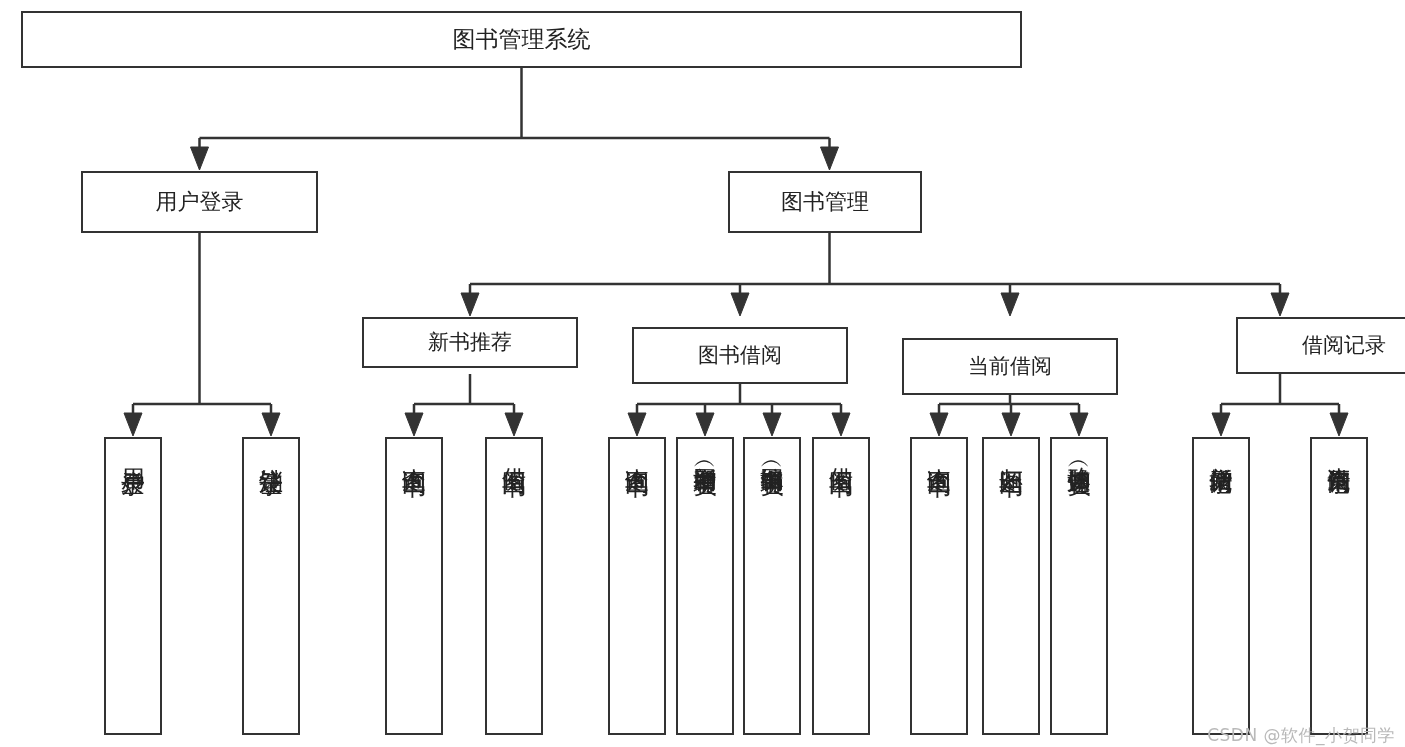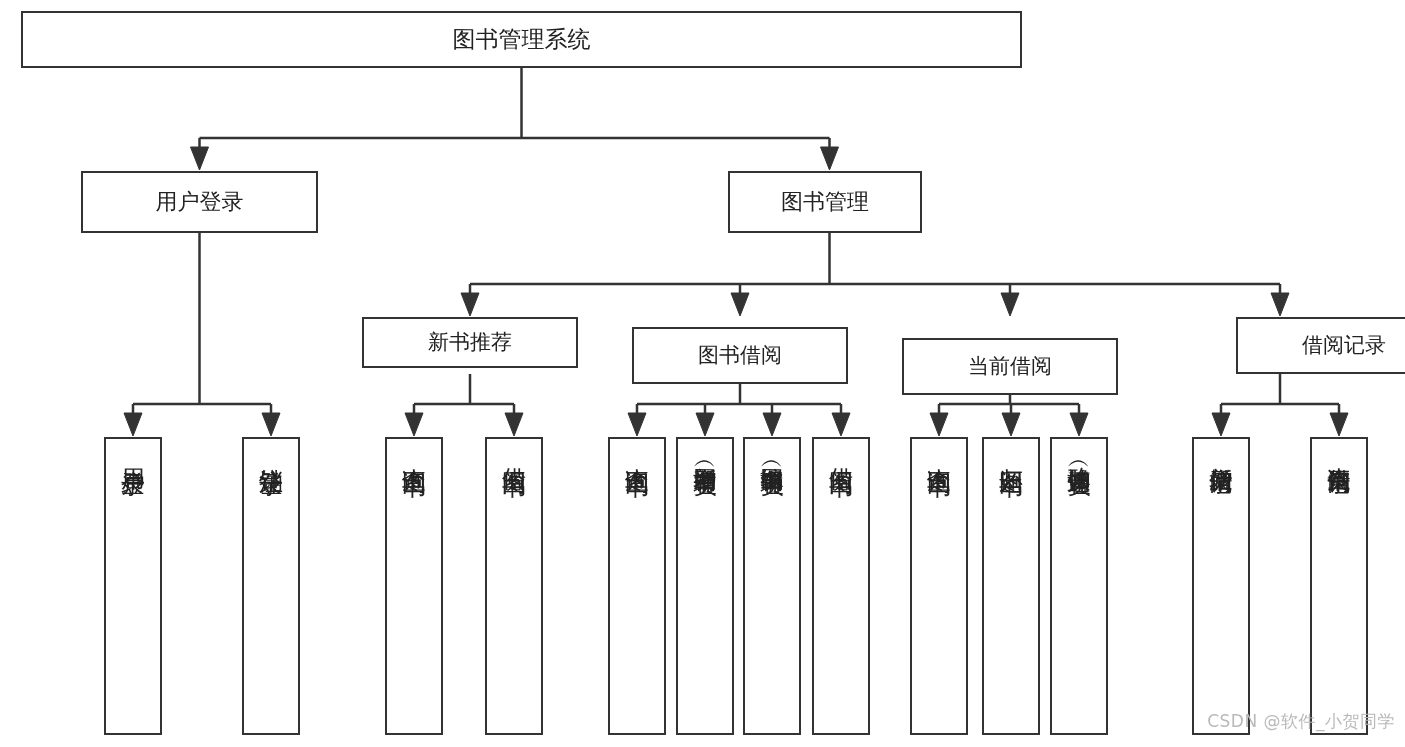--- a/index.html
+++ b/index.html
@@ -39,21 +39,21 @@
     writing-mode:vertical-rl;
     text-orientation:upright;
     font-size:24px;
     letter-spacing:2px;
     line-height:1;
   }
   .node.leaf.tall .lbl{font-size:23px;letter-spacing:1px;}
   #watermark{
     position:absolute;
     right:10px;
-    bottom:14px;
+    bottom:0;
     font-size:17px;
     color:#b9b9b9;
     letter-spacing:.5px;
     white-space:nowrap;
     pointer-events:none;
   }
 </style>
 </head>
 <body>
 

